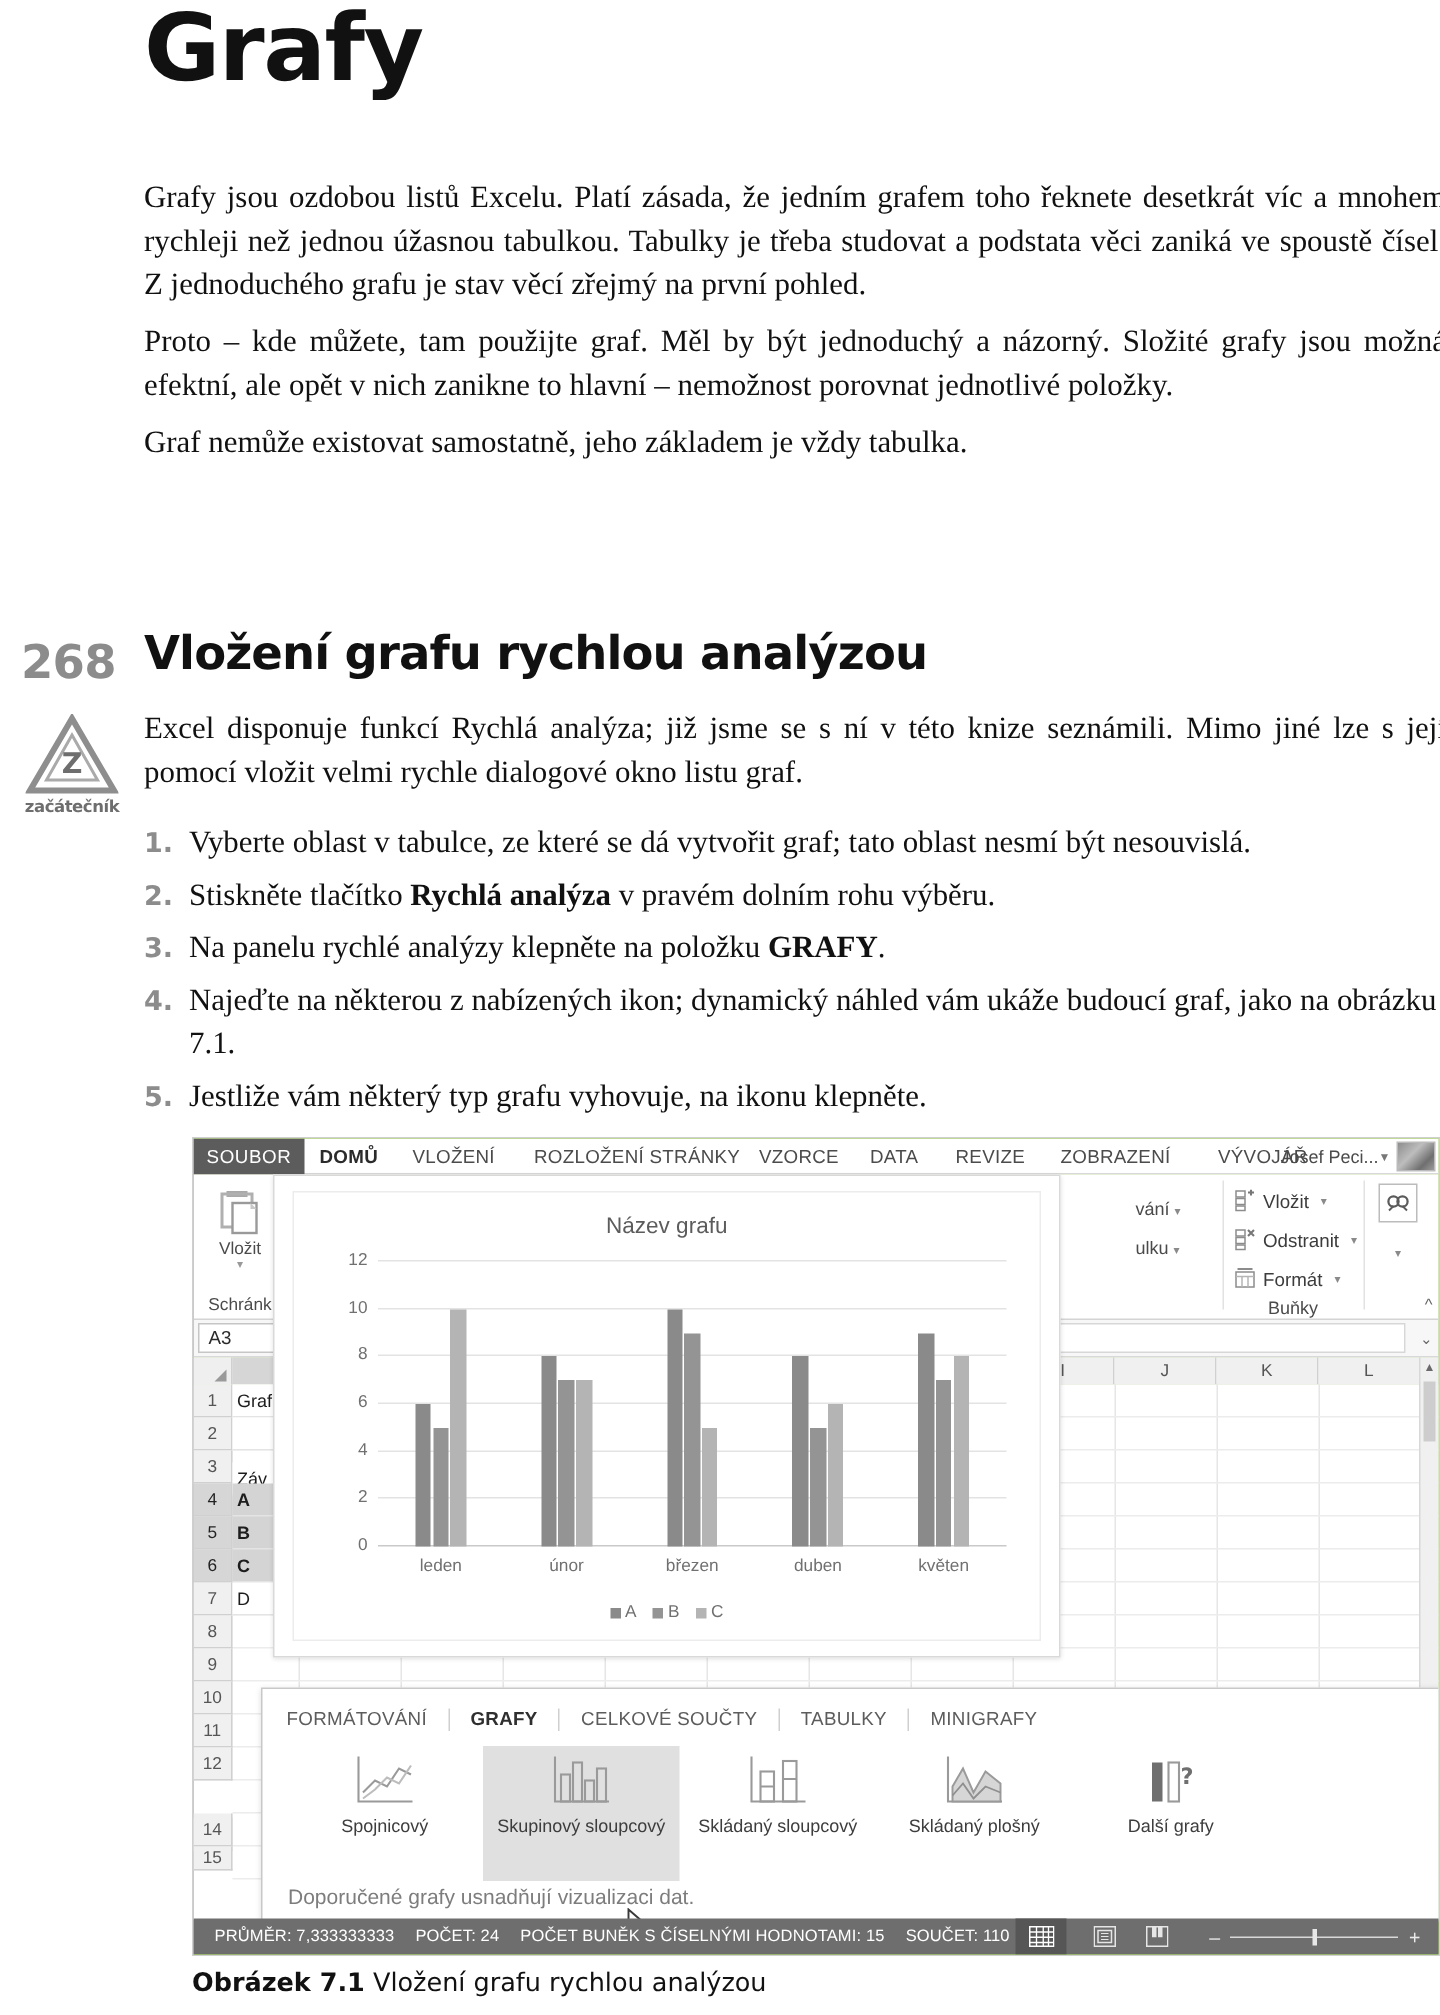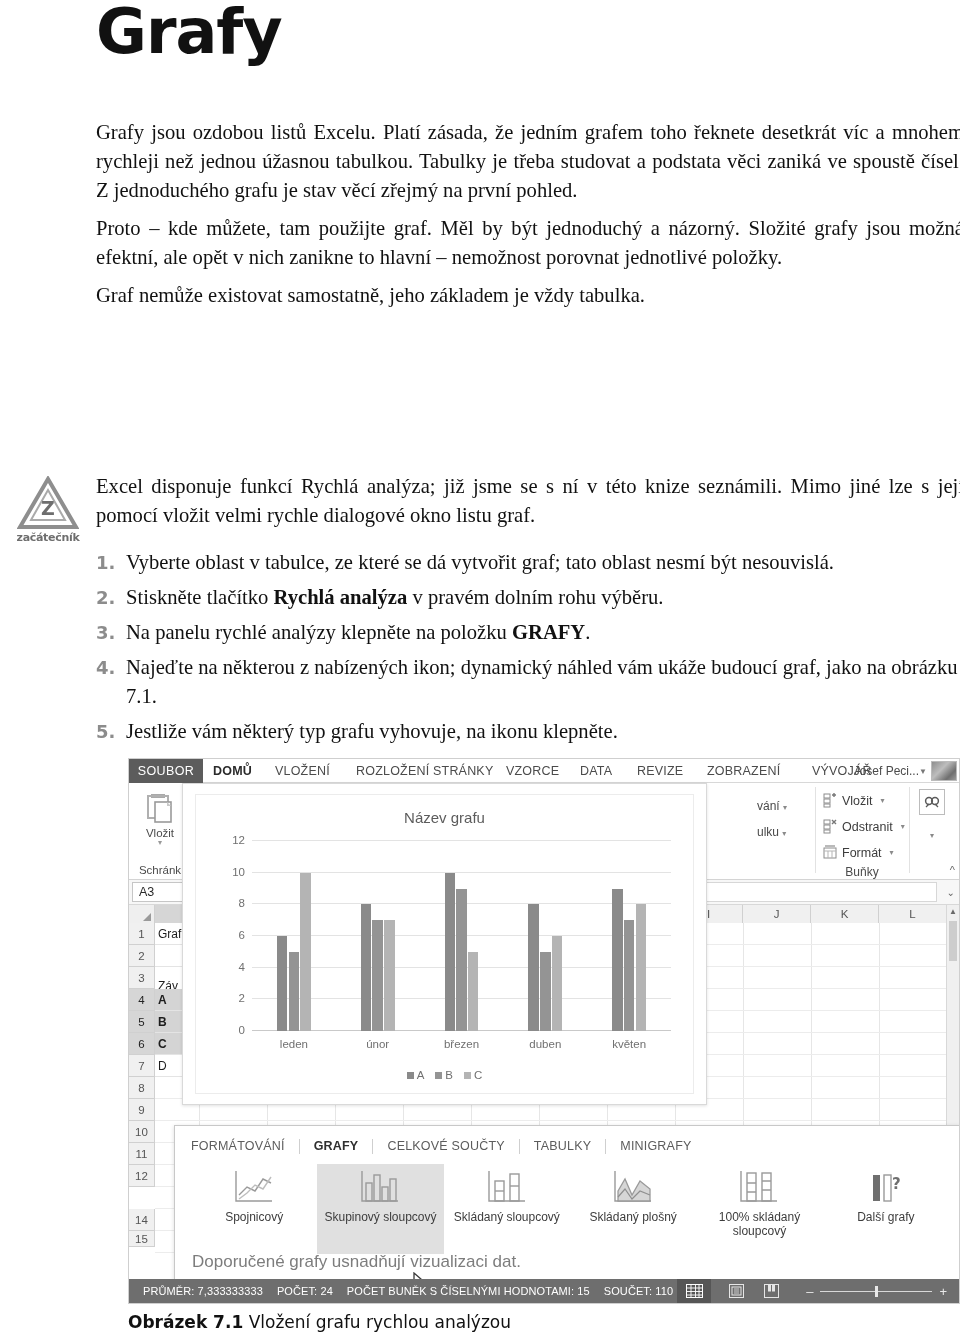--- a/index.html
+++ b/index.html
@@ -282,21 +282,21 @@
   .qa-tabs .t.active { color:#2f2f2f; font-weight:bold; }
   .qa-tabs .sep { width:1px; height:15px; background:#cfcfcf; }
   .qa-items { position:absolute; left:16px; top:38px; right:10px; height:90px; display:flex; }
   .qa-item {
     width:131px; height:90px; position:relative; text-align:center;
   }
   .qa-item.selected { background:#e0e0e0; }
   .qa-ic { height:46px; display:flex; align-items:center; justify-content:center; }
   .qa-lbl { font-size:12px; color:#3d3d3d; line-height:14px; padding:0 4px; }
   .qa-note {
-    position:absolute; left:17px; bottom:8px; font-size:17px; color:#7d7d7d;
+    position:absolute; left:17px; bottom:8px; font-size:14px; color:#7d7d7d;
   }
   .cursor { position:absolute; left:96px; top:108px; width:18px; height:26px; }
 
   
   .status {
     position:absolute; left:0; bottom:0; width:832px; height:24px;
     background:#6e6e6e; color:#fff;
     font-size:11px; display:flex; align-items:center;
   }
   .status .s { margin-left:14px; white-space:nowrap; letter-spacing:.1px; }
@@ -322,20 +322,24 @@
 <div class="page">
 
   <div class="chapter-title">Grafy</div>
 
   <div class="body-col">
     <p class="para">Grafy jsou ozdobou listů Excelu. Platí zásada, že jedním grafem toho řeknete desetkrát víc a mnohem rychleji než jednou úžasnou tabulkou. Tabulky je třeba studovat a podstata věci zaniká ve spoustě čísel. Z jednoduchého grafu je stav věcí zřejmý na první pohled.</p>
     <p class="para">Proto – kde můžete, tam použijte graf. Měl by být jednoduchý a názorný. Složité grafy jsou možná efektní, ale opět v nich zanikne to hlavní – nemožnost porovnat jednotlivé položky.</p>
     <p class="para last">Graf nemůže existovat samostatně, jeho základem je vždy tabulka.</p>
   </div>
 
+  <div class="section-row">
+    <div class="page-number">268</div>
+    <div class="section-heading">Vložení grafu rychlou analýzou</div>
+  </div>
 
   <div class="margin-icon">
     <svg width="62" height="54" viewBox="0 0 62 54">
       <polygon points="31,3 59,51 3,51" fill="none" stroke="#8e8e8e" stroke-width="4"></polygon>
       <polygon points="31,14 48,44 14,44" fill="none" stroke="#aaaaaa" stroke-width="2"></polygon>
       <text x="31" y="39" font-family="DejaVu Sans, sans-serif" font-size="19" font-weight="bold" fill="#6e6e6e" text-anchor="middle">Z</text>
     </svg>
     <div class="cap">začátečník</div>
   </div>
 
@@ -668,32 +672,20 @@
           <div class="qa-ic">
             <svg width="42" height="36" viewBox="0 0 42 36">
               <path d="M3 2 L3 32 L39 32" fill="none" stroke="#9a9a9a" stroke-width="1.4"></path>
               <polygon points="6,22 13,10 20,26 28,12 38,20 38,32 6,32" fill="#d6d6d6" stroke="#9a9a9a" stroke-width="1.3"></polygon>
               <polyline points="6,28 13,20 20,30 28,22 38,26" fill="none" stroke="#8f8f8f" stroke-width="1.2"></polyline>
             </svg>
           </div>
           <div class="qa-lbl">Skládaný plošný</div>
         </div>
 
-        <div class="qa-item">
-          <div class="qa-ic">
-            <svg width="42" height="36" viewBox="0 0 42 36">
-              <path d="M3 2 L3 32 L39 32" fill="none" stroke="#9a9a9a" stroke-width="1.4"></path>
-              <rect x="9" y="4" width="9" height="28" fill="none" stroke="#9a9a9a" stroke-width="1.4"></rect>
-              <path d="M9 14 L18 14 M9 23 L18 23" stroke="#9a9a9a" stroke-width="1.3"></path>
-              <rect x="24" y="4" width="9" height="28" fill="none" stroke="#9a9a9a" stroke-width="1.4"></rect>
-              <path d="M24 12 L33 12 M24 21 L33 21" stroke="#9a9a9a" stroke-width="1.3"></path>
-            </svg>
-          </div>
-          <div class="qa-lbl">100% skládaný sloupcový</div>
-        </div>
 
         <div class="qa-item">
           <div class="qa-ic">
             <svg width="42" height="36" viewBox="0 0 42 36">
               <rect x="8" y="6" width="7" height="26" fill="#6f6f6f"></rect>
               <rect x="19" y="6" width="7" height="26" fill="none" stroke="#9a9a9a" stroke-width="1.4"></rect>
               <text x="27" y="20" font-family="DejaVu Sans, sans-serif" font-size="15" font-weight="bold" fill="#6f6f6f">?</text>
             </svg>
           </div>
           <div class="qa-lbl">Další grafy</div>

